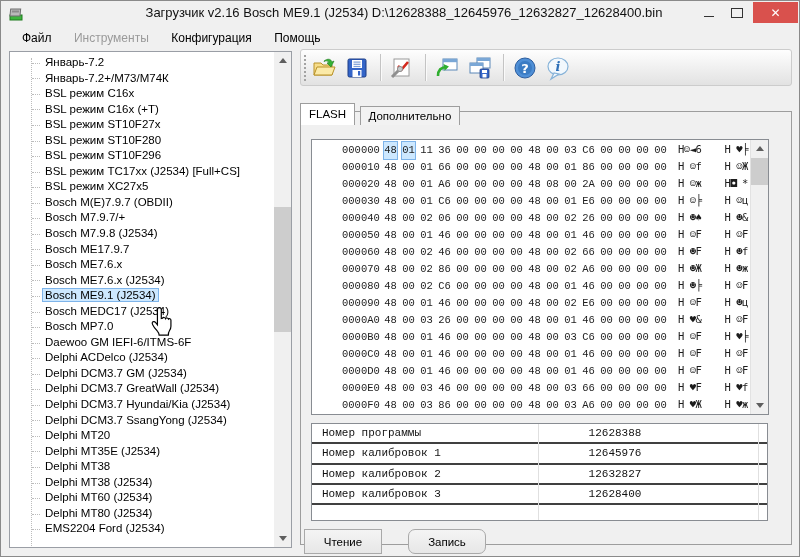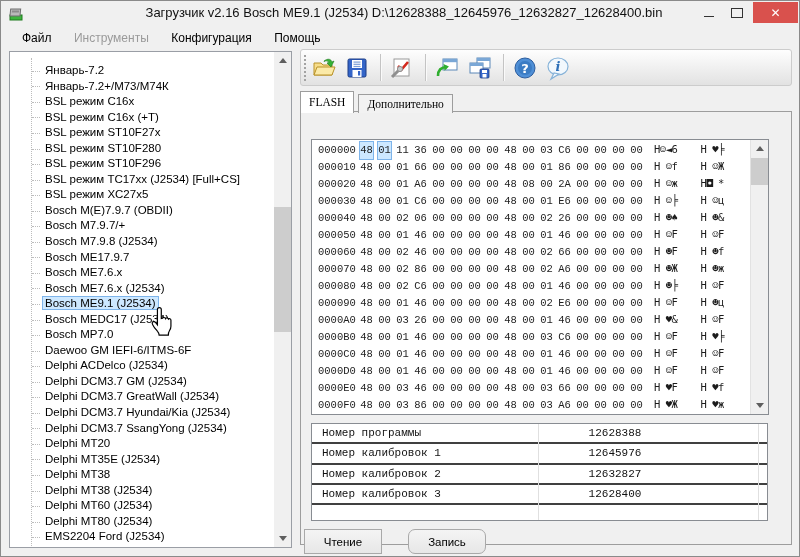--- a/index.html
+++ b/index.html
@@ -14,21 +14,21 @@
   .btn-close{left:752px;width:45px;top:1px;height:21px;background:var(--close,#d9514d);}
   .glyph-min{width:10px;height:0;border-top:1px solid #333;margin-top:8px;}
   .glyph-max{width:10px;height:8px;border:1px solid #333;}
   .glyph-close{color:#fff;font-size:12px;line-height:1;}
   
   .menubar{position:absolute;left:8px;top:26px;width:100%;height:22px;background:#f0f0f0;padding-left:4px;box-sizing:border-box;}
   .menu-item{display:inline-block;padding:4px 9px 0 9px;font-size:12px;color:#000;height:18px;}
   .menu-item.disabled{color:#9a9a9a;}
   
   .tree-panel{position:absolute;left:8px;top:50px;width:283px;height:497px;background:#fff;border:1px solid #9a9ea5;box-sizing:border-box;}
-  .tree-scroll{position:absolute;left:0;top:0;right:17px;bottom:0;overflow:hidden;padding-top:11px;}
+  .tree-scroll{position:absolute;left:0;top:0;right:17px;bottom:0;overflow:hidden;padding-top:3px;}
   .tree-vline{position:absolute;left:21px;top:6px;height:488px;border-left:1px dotted #bcbcbc;}
   .tree-item{position:relative;height:15.55px;line-height:15.55px;font-size:11.5px;color:#000;white-space:nowrap;padding-left:32px;}
   .tree-item::before{content:"";position:absolute;left:22px;top:50%;width:8px;border-top:1px dotted #bcbcbc;}
   .tree-label{padding:0 2px;border:1px solid transparent;}
   .tree-item.selected .tree-label{background:var(--sel-fill,#cde8ff);border:1px solid var(--sel-border,#7eb4ea);}
   
   .vscroll{position:absolute;right:0;top:0;bottom:0;width:17px;background:#f0f0f0;}
   .sb-arrow{position:absolute;left:0;width:17px;height:17px;display:flex;align-items:center;justify-content:center;}
   .sb-up{top:0;}.sb-down{bottom:0;}
   .tri-up{width:0;height:0;border-left:4px solid transparent;border-right:4px solid transparent;border-bottom:5px solid #5e5e5e;}
@@ -36,27 +36,27 @@
   .sb-thumb{position:absolute;left:0;width:17px;background:#cdcdcd;}
   .tree-thumb{top:155px;height:125px;}
   .hex-thumb{top:18px;height:27px;}
   
   .toolbar{position:absolute;left:299px;top:48px;width:492px;height:37px;background:linear-gradient(#fefefe,#e2e2e2);border:1px solid #cccccc;border-radius:3px;box-sizing:border-box;display:flex;align-items:center;padding-left:8px;}
   .grip{position:absolute;left:3px;top:5px;height:26px;border-left:2px dotted #a3a3a3;}
   .tb-btn{width:30px;height:30px;display:flex;align-items:center;justify-content:center;margin-right:3px;}
   .tb-sep{width:1px;height:27px;background:#c4c4c4;border-right:1px solid #fafafa;margin:0 5px;}
   
   .tabctrl{position:absolute;left:299px;top:90px;width:492px;height:454px;}
-  .tabs-row{position:absolute;left:0;top:0;height:21px;z-index:3;font-family:Liberation Serif, serif;}
+  .tabs-row{position:absolute;left:0;top:12px;height:21px;z-index:3;}
   .tab{position:relative;display:inline-block;height:18px;line-height:18px;padding:0 8px;margin-top:2px;background:#f2f2f2;border:1px solid #9d9d9d;border-bottom:none;font-size:11.5px;color:#000;vertical-align:bottom;}
   .tab.active{height:21px;line-height:20px;margin-top:0;background:#fff;}
   .tab-body{position:absolute;left:0;top:20px;right:0;bottom:0;border:1px solid #9d9d9d;background:#f0f0f0;box-sizing:border-box;}
   
   .hex-panel{position:absolute;left:10px;top:27px;width:458px;height:276px;background:#fff;border:1px solid #888c92;box-sizing:border-box;overflow:hidden;}
-  .hex-content{position:absolute;left:0;top:1px;right:17px;bottom:0;overflow:hidden;}
+  .hex-content{position:absolute;left:0;top:1px;right:17px;bottom:0;overflow:hidden;padding-left:24px;}
   .hex-row{height:17px;line-height:17px;white-space:nowrap;padding-left:6px;font-family:"Liberation Mono","DejaVu Sans Mono",monospace;font-size:10.5px;color:#1c1c1c;}
   .hex-offset{display:inline-block;width:42px;}
   .hex-byte{display:inline-block;width:13px;margin-right:5px;text-align:center;}
   .hex-byte.sel{background:var(--sel-fill,#cde8ff);outline:1px solid var(--sel-border,#7eb4ea);}
   .hex-ascii{display:inline-block;margin-left:6px;white-space:pre;letter-spacing:-0.5px;font-family:"DejaVu Sans Mono",monospace;}
   .hex-vscroll{position:absolute;right:0;top:0;bottom:0;width:17px;background:#f0f0f0;border-left:1px solid #e2e2e2;}
   
   .param-table{position:absolute;left:10px;top:311px;width:457px;height:98px;background:#fff;border:1px solid #888c92;box-sizing:border-box;overflow:hidden;font-family:"Liberation Mono","DejaVu Sans Mono",monospace;font-size:11px;color:#111;}
   .pt-vline{position:absolute;top:0;bottom:0;width:1px;background:#e0e0e0;}
   .pt-v1{left:226px;}.pt-v2{left:446px;}

